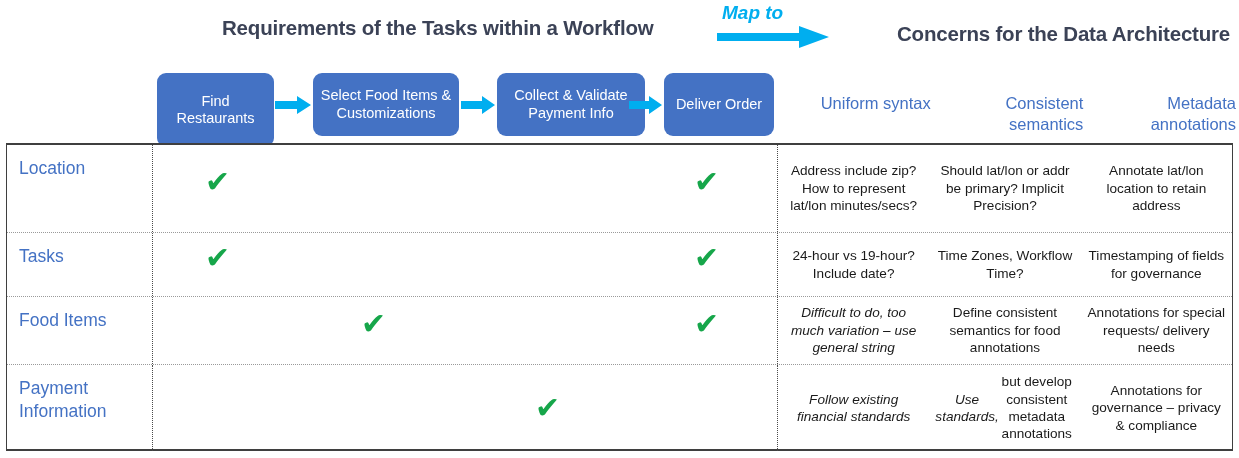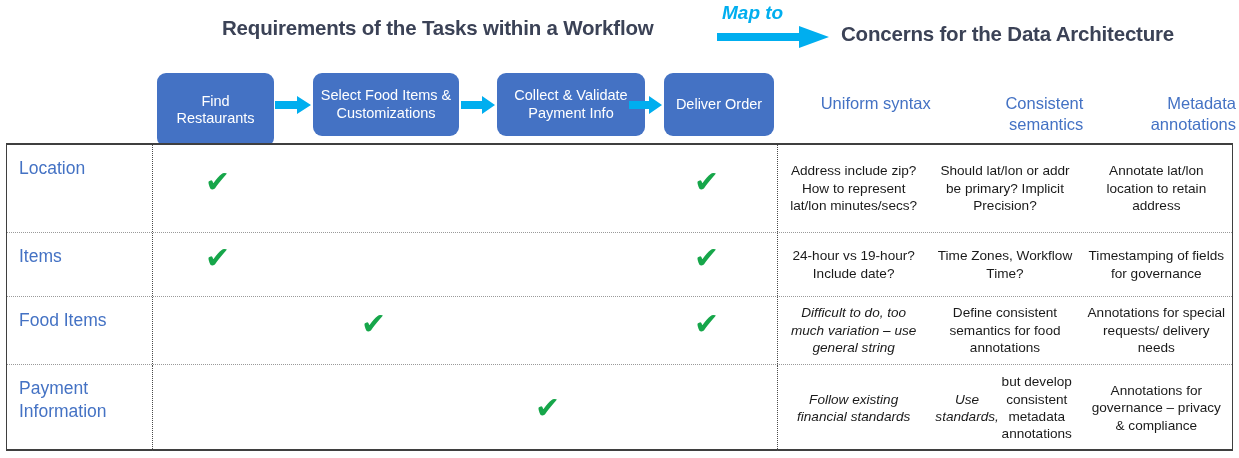--- a/index.html
+++ b/index.html
@@ -27,21 +27,21 @@
     left: 222px;
     top: 16px;
     font-size: 20.5px;
     font-weight: bold;
     color: #3b4256;
     white-space: nowrap;
     letter-spacing: -0.2px;
   }
   .title-right {
     position: absolute;
-    left: 841px;
+    left: 897px;
     top: 22px;
     font-size: 20.5px;
     font-weight: bold;
     color: #3b4256;
     white-space: nowrap;
     letter-spacing: -0.2px;
   }
   .map-to-label {
     position: absolute;
     left: 722px;
@@ -242,21 +242,21 @@
         <span class="check ck-c1">✔</span>
         <span class="check ck-c4">✔</span>
       </div>
       <div class="cell-notes">
         <div class="note">Address include zip? How to represent lat/lon minutes/secs?</div>
         <div class="note">Should lat/lon or addr be primary? Implicit Precision?</div>
         <div class="note">Annotate lat/lon location to retain address</div>
       </div>
     </div>
     <div class="mrow r2">
-      <div class="cell-label">Items</div>
+      <div class="cell-label">Tasks</div>
       <div class="cell-checks">
         <span class="check ck-c1">✔</span>
         <span class="check ck-c4">✔</span>
       </div>
       <div class="cell-notes">
         <div class="note">24-hour vs 19-hour? Include date?</div>
         <div class="note">Time Zones, Workflow Time?</div>
         <div class="note">Timestamping of fields for governance</div>
       </div>
     </div>

